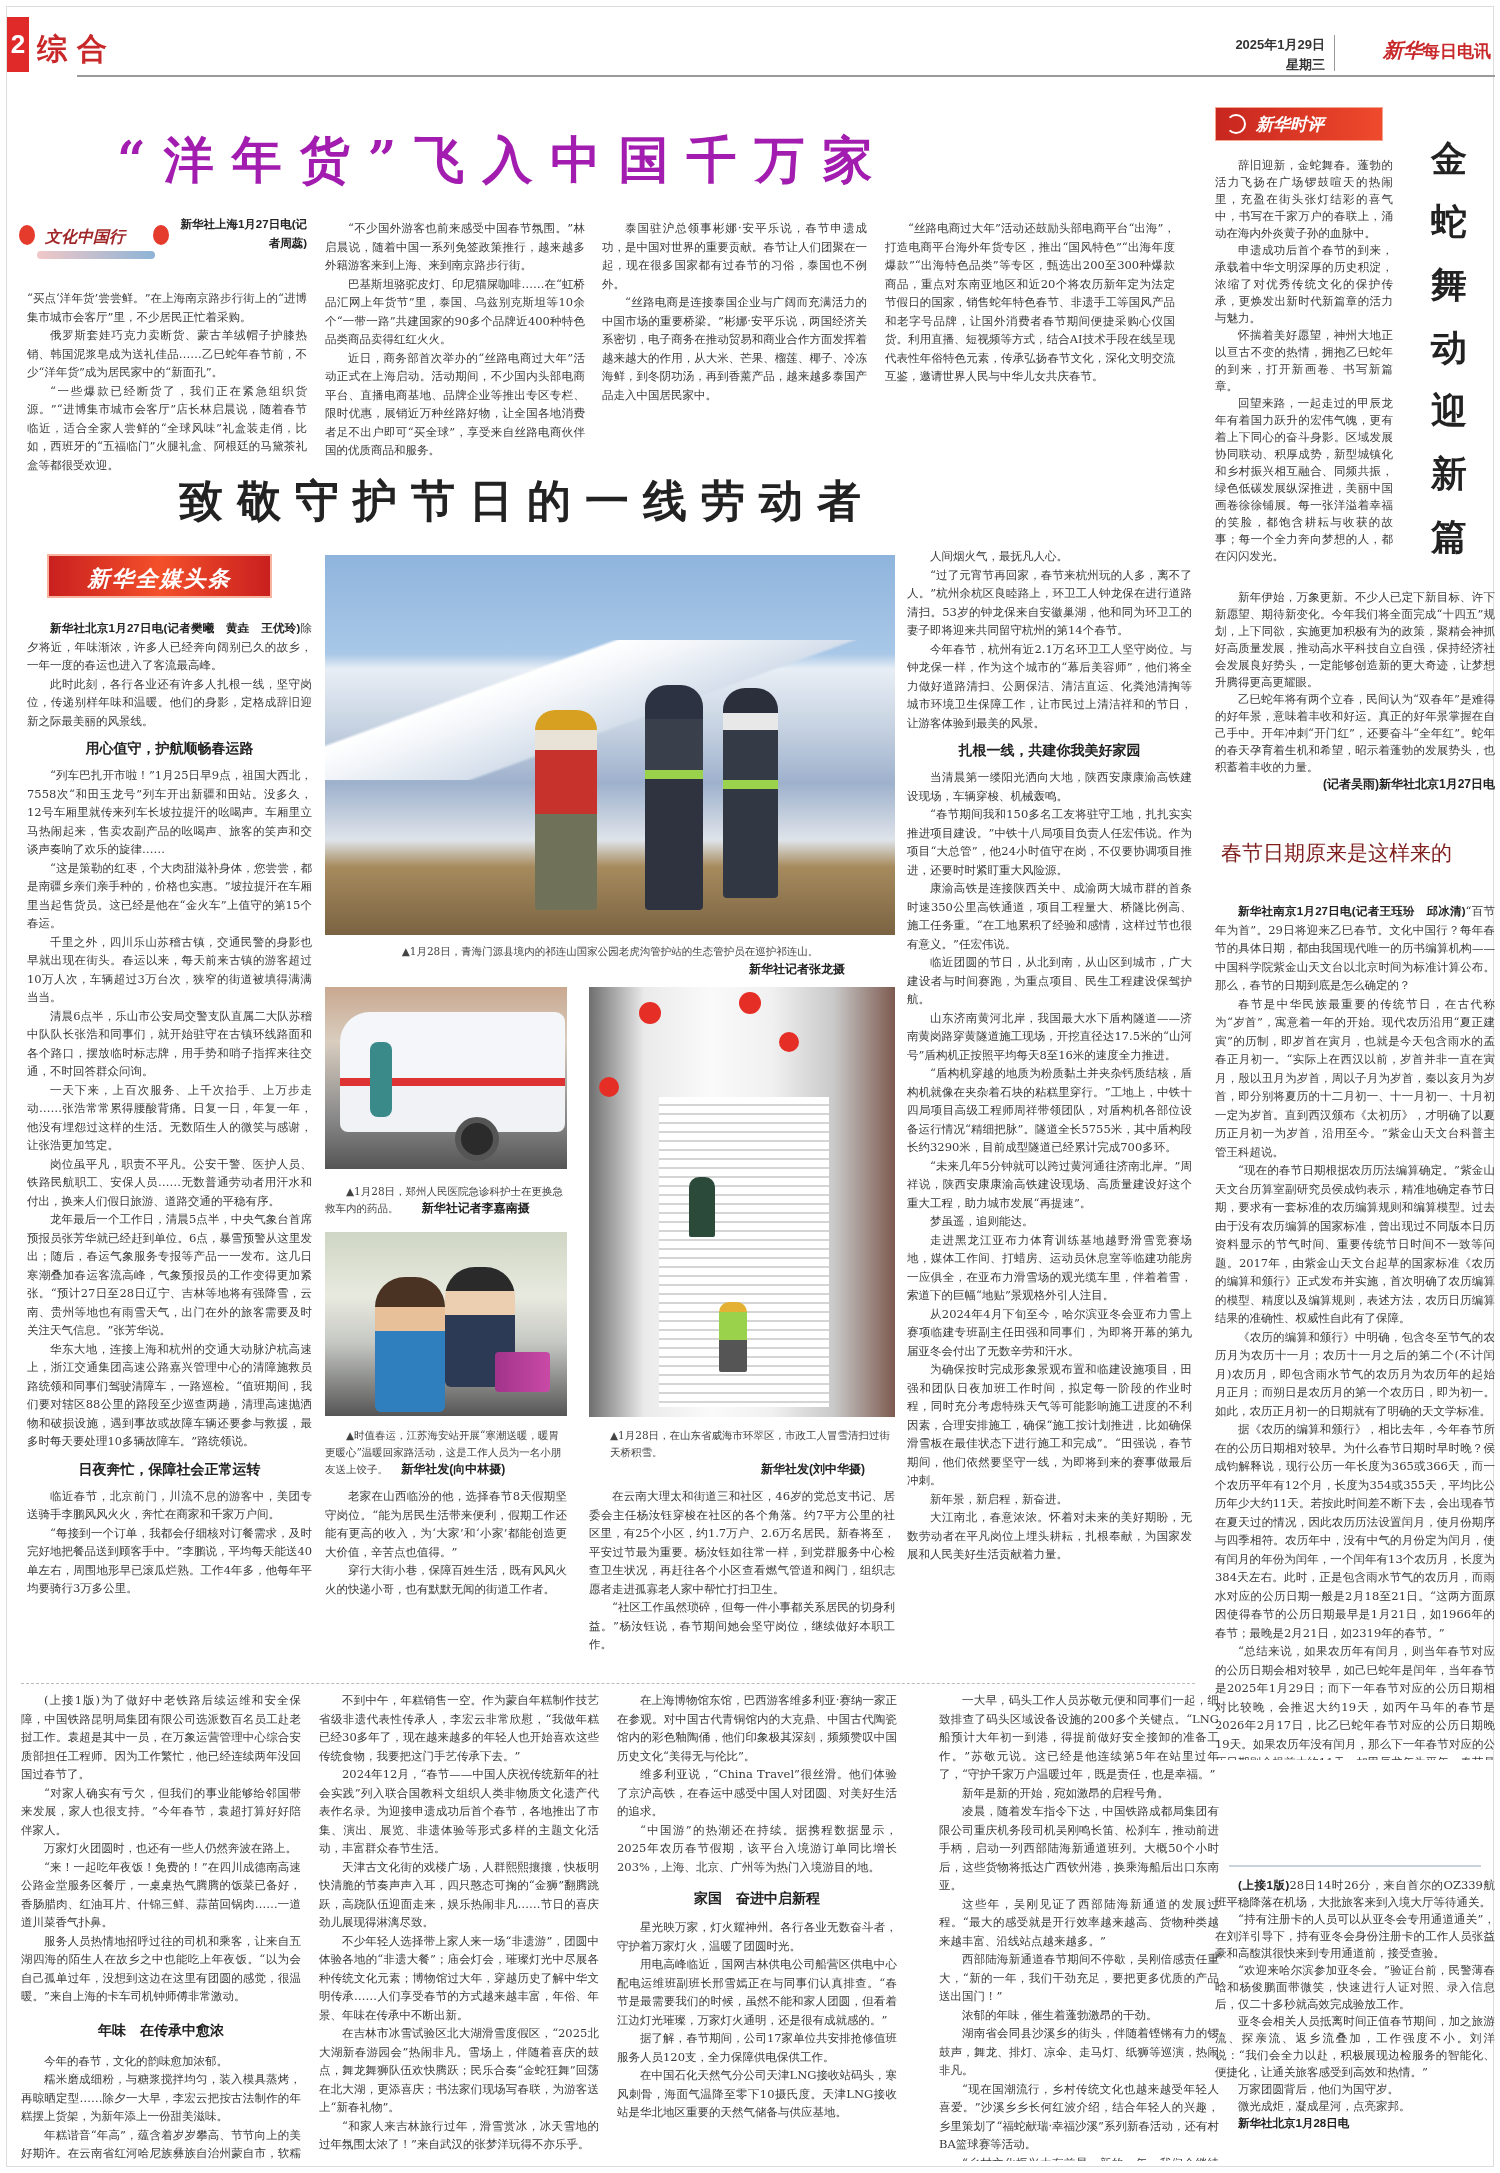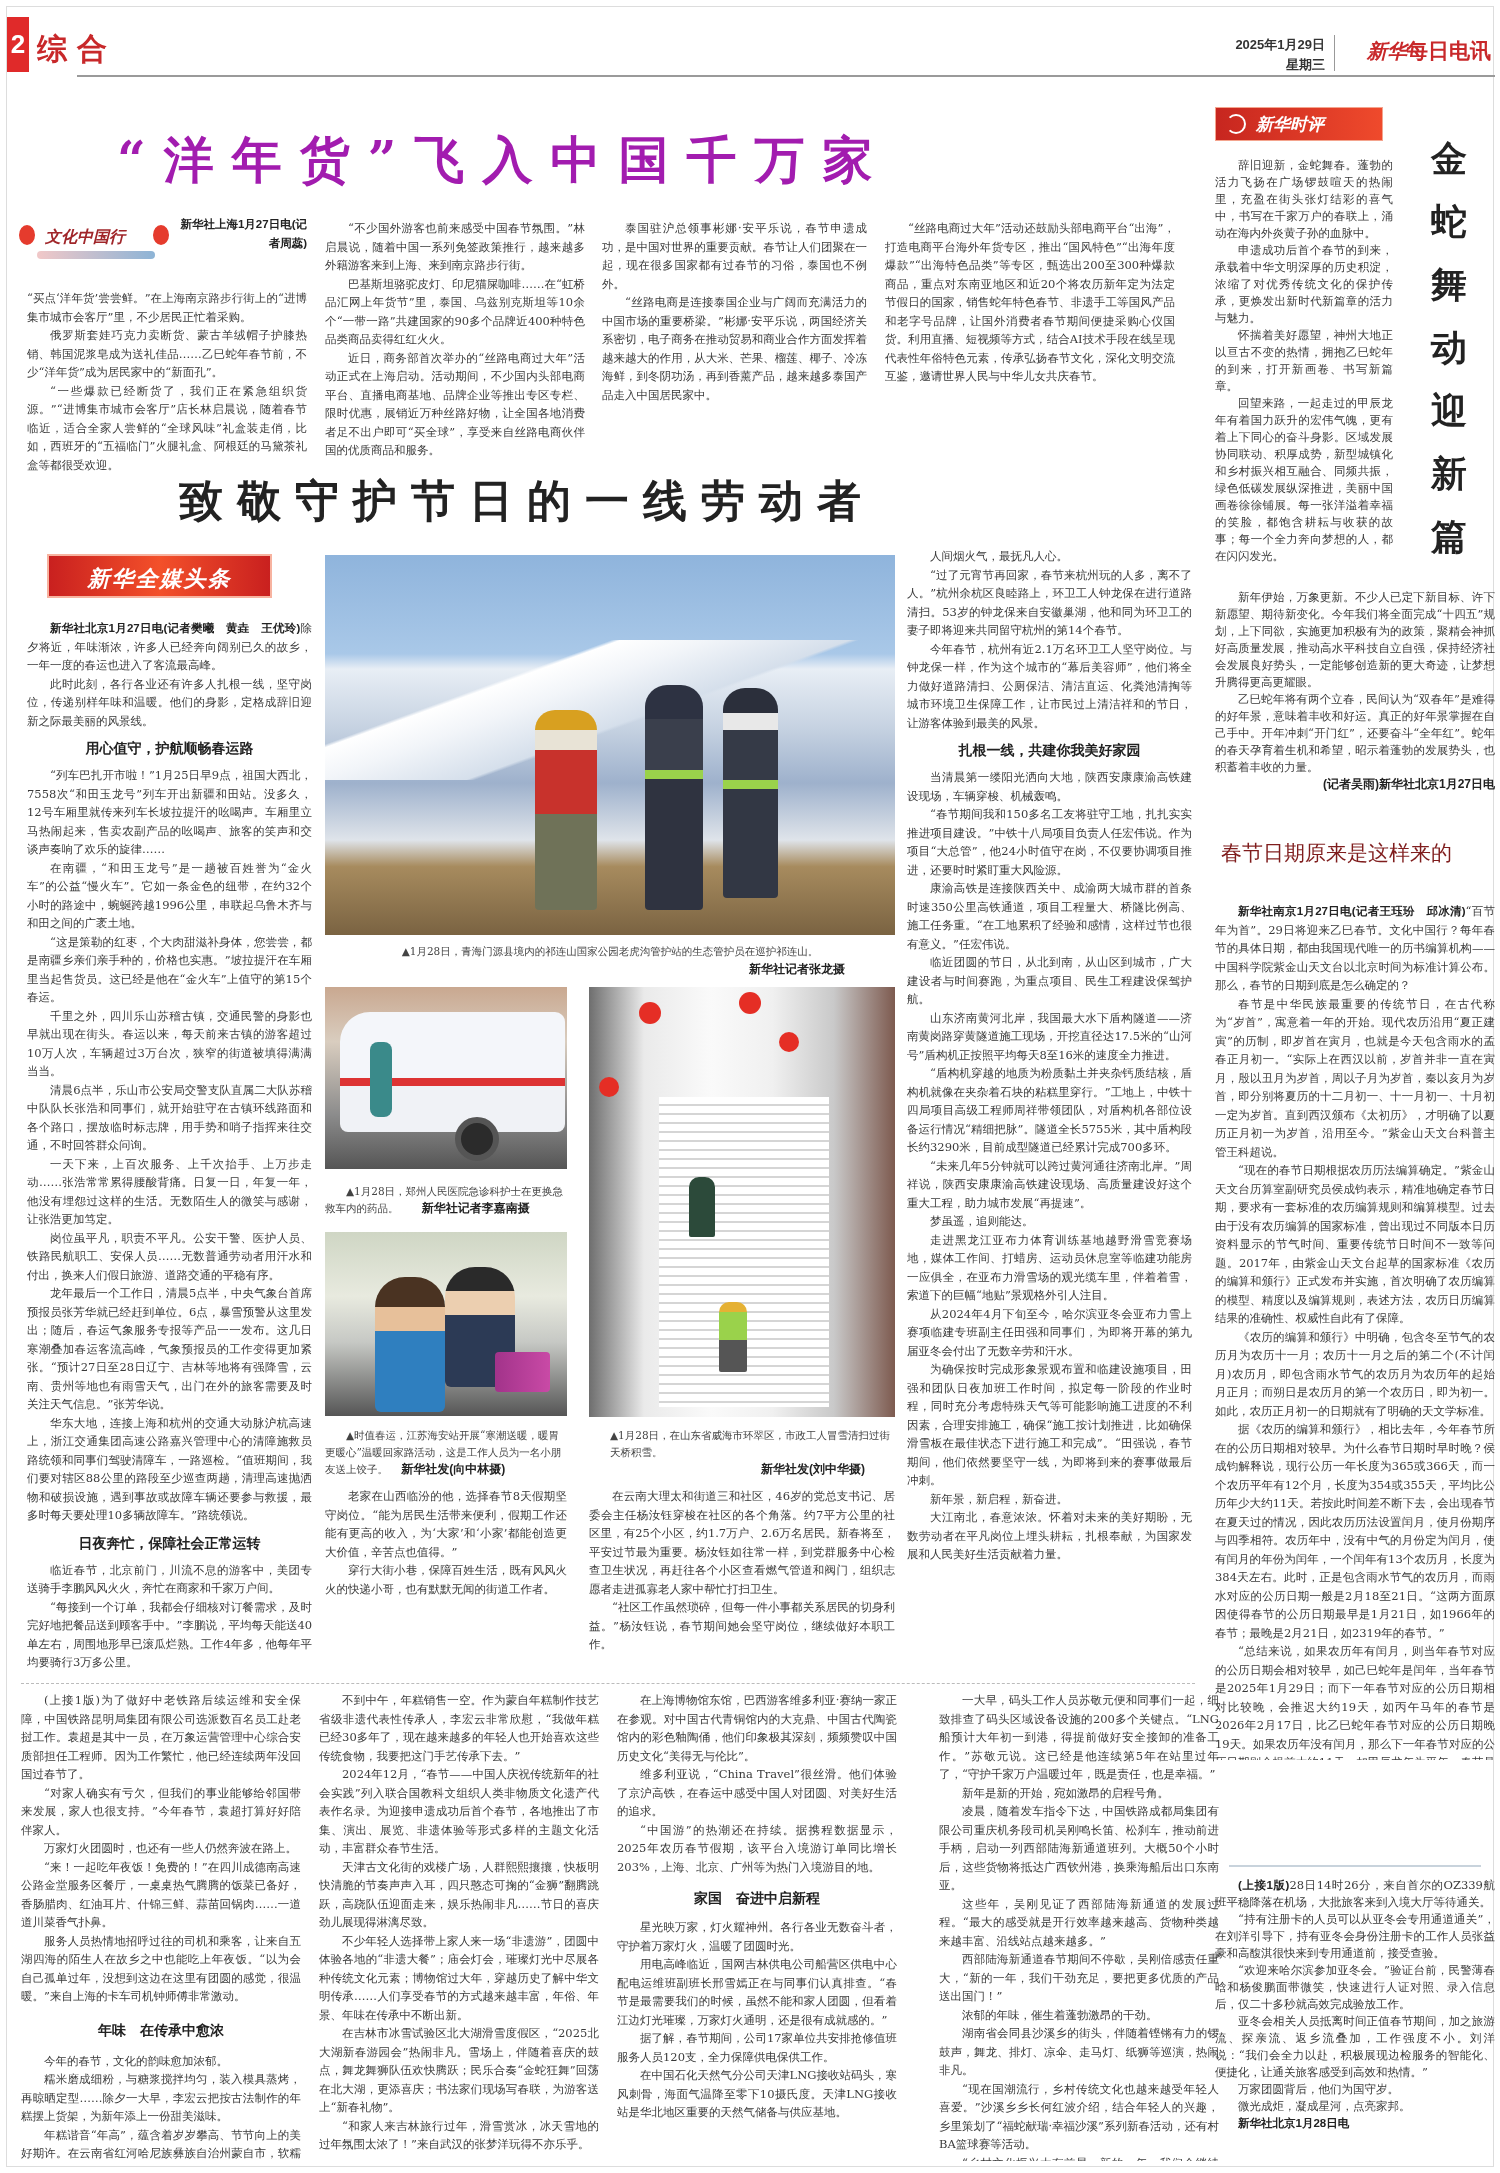--- a/index.html
+++ b/index.html
@@ -8,21 +8,21 @@
   .page { position: absolute; left: 6px; top: 6px; width: 1488px; height: 2161px; border: 1px solid #ddd; background: #fff; }
 
   
   .mast { position: absolute; left: 0; top: 0; width: 1488px; height: 80px; }
   .page-num { position: absolute; left: 0px; top: 10px; width: 22px; height: 55px; background: #e02a2a; color: #fff; font: bold 26px "Liberation Sans", sans-serif; text-align: center; line-height: 55px; }
   .section-name { position: absolute; left: 30px; top: 22px; font: bold 30px "DejaVu Serif", serif; color: #c8282a; letter-spacing: 10px; }
   .mast-rule { position: absolute; left: 70px; right: 0; top: 68px; height: 2px; background: #9a9a9a; }
   .mast-date { position: absolute; right: 170px; top: 28px; text-align: right; font: bold 13px "Liberation Sans", sans-serif; color: #333; line-height: 20px; }
   .mast-divider { position: absolute; right: 160px; top: 28px; width: 1px; height: 36px; background: #999; }
   .mast-brand { position: absolute; right: 4px; top: 30px; font: bold 20px "DejaVu Serif", serif; color: #c8282a; }
-  .mast-brand .small { font-size: 21px; }
+  .mast-brand .small { font-size: 17px; }
 
   .col-text { font-size: 11.5px; line-height: 18.5px; text-align: justify; color: #3a3a3a; }
   .col-text p { text-indent: 2em; }
   .col-text p.noind { text-indent: 0; }
   .bold-lead { font-family: "Liberation Sans", sans-serif; font-weight: bold; color: #222; }
 
   
   .headline1 { position: absolute; left: 110px; top: 120px; font: bold 50px "DejaVu Serif", serif; letter-spacing: 18px; color: #a21caf; }
   .tag-culture { position: absolute; left: 12px; top: 212px; width: 150px; height: 50px; }
   .tag-culture .lantern { position: absolute; top: 6px; width: 16px; height: 20px; border-radius: 50%; background: #e53b2d; }
@@ -104,21 +104,20 @@
 
   <div class="headline2">致敬守护节日的一线劳动者</div>
 
   <div class="xh-banner">新华全媒头条</div>
 
   <div class="col-text" style="position:absolute; left:20px; top:612px; width:285px; height:1060px; overflow:hidden;">
     <p><span class="bold-lead">新华社北京1月27日电(记者樊曦　黄垚　王优玲)</span><span>除夕将近，年味渐浓，许多人已经奔向阔别已久的故乡，一年一度的春运也进入了客流最高峰。</span></p>
     <p>此时此刻，各行各业还有许多人扎根一线，坚守岗位，传递别样年味和温暖。他们的身影，定格成辞旧迎新之际最美丽的风景线。</p>
     <div class="sub-head">用心值守，护航顺畅春运路</div>
     <p>“列车巴扎开市啦！”1月25日早9点，祖国大西北，7558次“和田玉龙号”列车开出新疆和田站。没多久，12号车厢里就传来列车长坡拉提汗的吆喝声。车厢里立马热闹起来，售卖农副产品的吆喝声、旅客的笑声和交谈声奏响了欢乐的旋律……</p>
-    <p>在南疆，“和田玉龙号”是一趟被百姓誉为“金火车”的公益“慢火车”。它如一条金色的纽带，在约32个小时的路途中，蜿蜒跨越1996公里，串联起乌鲁木齐与和田之间的广袤土地。</p>
     <p>“这是策勒的红枣，个大肉甜滋补身体，您尝尝，都是南疆乡亲们亲手种的，价格也实惠。”坡拉提汗在车厢里当起售货员。这已经是他在“金火车”上值守的第15个春运。</p>
     <p>千里之外，四川乐山苏稽古镇，交通民警的身影也早就出现在街头。春运以来，每天前来古镇的游客超过10万人次，车辆超过3万台次，狭窄的街道被填得满满当当。</p>
     <p>清晨6点半，乐山市公安局交警支队直属二大队苏稽中队队长张浩和同事们，就开始驻守在古镇环线路面和各个路口，摆放临时标志牌，用手势和哨子指挥来往交通，不时回答群众问询。</p>
     <p>一天下来，上百次服务、上千次抬手、上万步走动……张浩常常累得腰酸背痛。日复一日，年复一年，他没有埋怨过这样的生活。无数陌生人的微笑与感谢，让张浩更加笃定。</p>
     <p>岗位虽平凡，职责不平凡。公安干警、医护人员、铁路民航职工、安保人员……无数普通劳动者用汗水和付出，换来人们假日旅游、道路交通的平稳有序。</p>
     <p>龙年最后一个工作日，清晨5点半，中央气象台首席预报员张芳华就已经赶到单位。6点，暴雪预警从这里发出；随后，春运气象服务专报等产品一一发布。这几日寒潮叠加春运客流高峰，气象预报员的工作变得更加紧张。“预计27日至28日辽宁、吉林等地将有强降雪，云南、贵州等地也有雨雪天气，出门在外的旅客需要及时关注天气信息。”张芳华说。</p>
     <p>华东大地，连接上海和杭州的交通大动脉沪杭高速上，浙江交通集团高速公路嘉兴管理中心的清障施救员路统领和同事们驾驶清障车，一路巡检。“值班期间，我们要对辖区88公里的路段至少巡查两趟，清理高速抛洒物和破损设施，遇到事故或故障车辆还要参与救援，最多时每天要处理10多辆故障车。”路统领说。</p>
     <div class="sub-head">日夜奔忙，保障社会正常运转</div>
     <p>临近春节，北京前门，川流不息的游客中，美团专送骑手李鹏风风火火，奔忙在商家和千家万户间。</p>
     <p>“每接到一个订单，我都会仔细核对订餐需求，及时完好地把餐品送到顾客手中。”李鹏说，平均每天能送40单左右，周围地形早已滚瓜烂熟。工作4年多，他每年平均要骑行3万多公里。</p>

